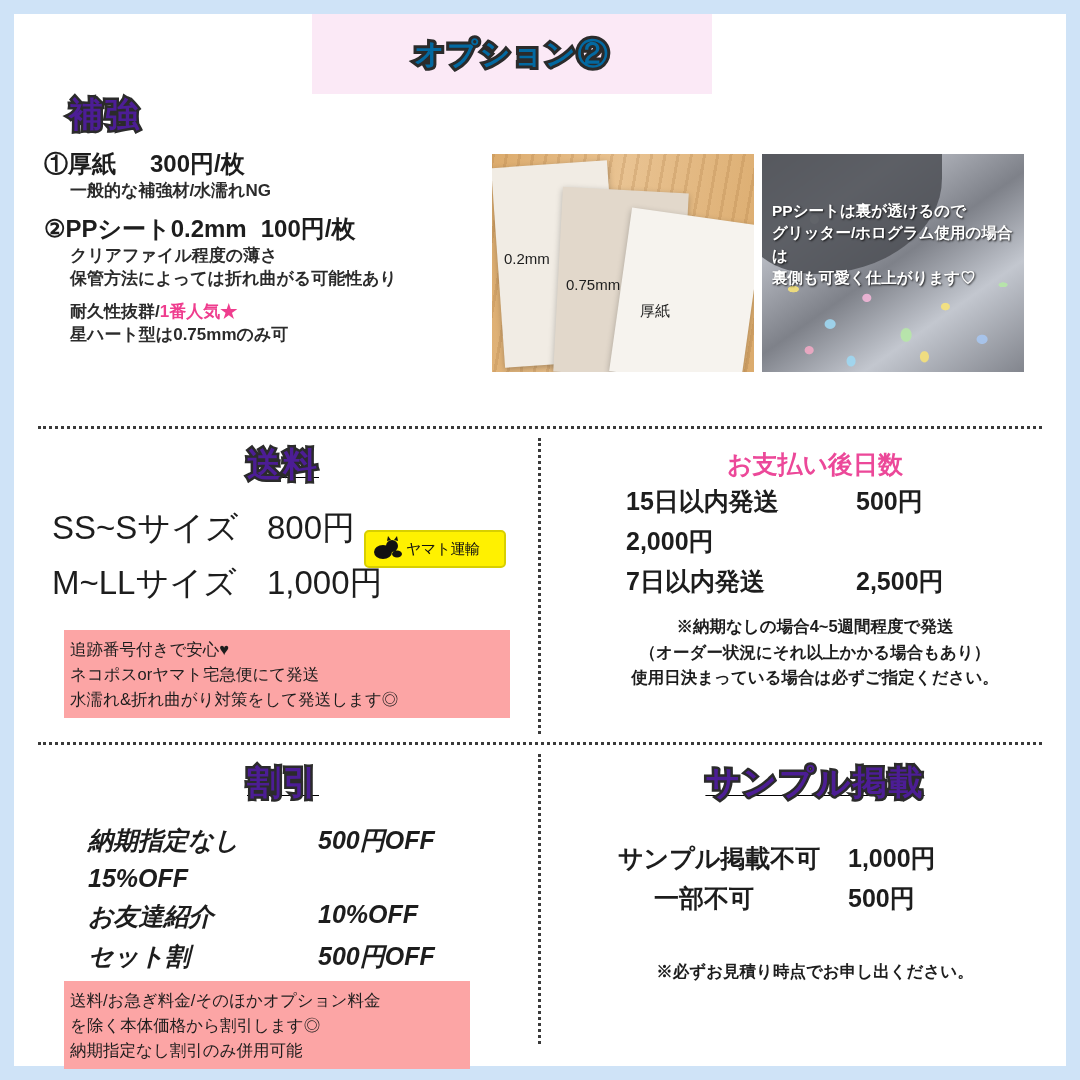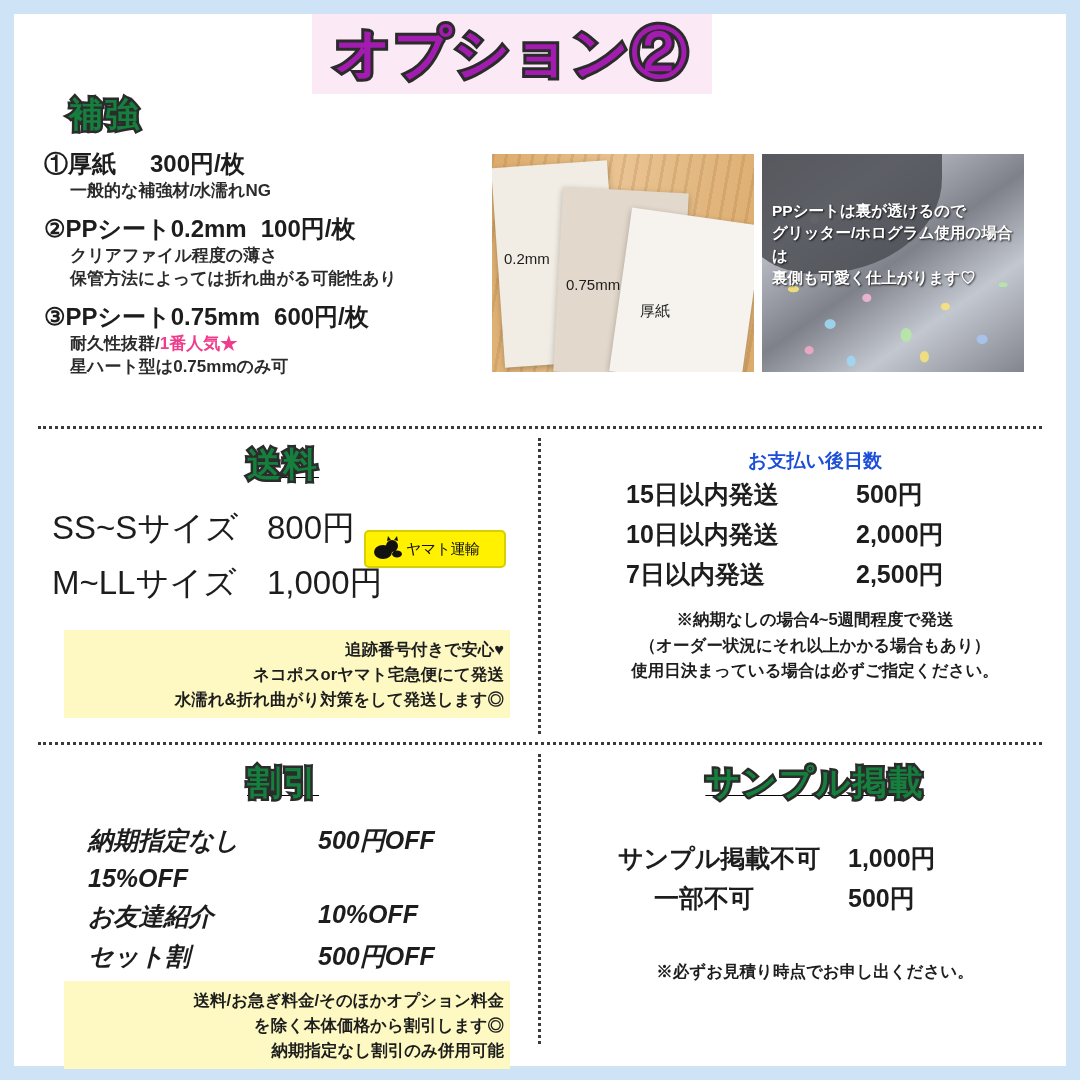--- a/index.html
+++ b/index.html
@@ -34,34 +34,34 @@
     left: 298px;
     top: 0;
     width: 400px;
     height: 80px;
     background: #fbe9f6;
     display: flex;
     align-items: center;
     justify-content: center;
   }
   .title-text {
-    font-size: 56px;
-    font-weight: bold;
-    color: #a21caf;
+    font-size: 30px;
+    font-weight: bold;
+    color: #0369a1;
     letter-spacing: 2px;
     -webkit-text-stroke: 6px #2b2b2b;
     paint-order: stroke fill;
     text-shadow: 0 0 0 #2b2b2b;
   }
 
   
   .outline-head {
     font-size: 34px;
     font-weight: bold;
-    color: #15803d;
+    color: #4c1d95;
     -webkit-text-stroke: 5px #2b2b2b;
     paint-order: stroke fill;
     letter-spacing: 2px;
   }
 
   
   .sec-reinforce {
     position: absolute;
     left: 0;
     top: 62px;
@@ -201,26 +201,26 @@
   }
 
   
   .quad { position: absolute; }
   .quad-head {
     text-align: center;
     margin-bottom: 6px;
     text-decoration: underline;
   }
   .note-box {
-    background: #fef9c3;
+    background: #fca5a5;
     font-size: 16.5px;
-    font-weight: bold;
+    font-weight: normal;
     color: #1d1d1d;
     line-height: 1.5;
-    text-align: right;
+    text-align: left;
     padding: 7px 6px;
     box-sizing: border-box;
   }
   .note-plain {
     font-size: 16.5px;
     font-weight: bold;
     color: #1d1d1d;
     line-height: 1.55;
     text-align: center;
   }
@@ -265,23 +265,23 @@
   .tbl {
     font-size: 25px;
     font-weight: bold;
     color: #1d1d1d;
   }
   .tbl .row { display: flex; margin-bottom: 7px; }
   .tbl .c1 { width: 230px; }
   .tbl .c2 { text-align: left; }
   .center-sub {
     text-align: center;
-    font-size: 19px;
-    font-weight: bold;
-    color: #1d4ed8;
+    font-size: 25px;
+    font-weight: bold;
+    color: #ec4899;
     margin-bottom: 4px;
   }
 </style>
 </head>
 <body>
 
 <div class="page">
   <div class="sheet">
 
     <div class="title-banner">
@@ -302,23 +302,20 @@
 
         <div class="r-item" style="margin-top:10px;">
           <div class="r-main">
             <span>②</span><span>PPシート0.2mm</span><span class="gap-s"></span><span>100円/枚</span>
           </div>
           <div class="r-sub">クリアファイル程度の薄さ</div>
           <div class="r-sub">保管方法によっては折れ曲がる可能性あり</div>
         </div>
 
         <div class="r-item" style="margin-top:10px;">
-          <div class="r-main">
-            <span>③</span><span>PPシート0.75mm</span><span class="gap-s"></span><span>600円/枚</span>
-          </div>
           <div class="r-sub"><span>耐久性抜群/</span><span class="pink">1番人気★</span></div>
           <div class="r-sub">星ハート型は0.75mmのみ可</div>
         </div>
 
       </div>
 
       <div class="photo-row">
         <div class="photo wood">
           <div class="sheet-paper sheet-a"></div>
           <div class="sheet-paper sheet-b"></div>
@@ -377,21 +374,20 @@
     </div>
 
     <div class="quad" style="left:548px; top:428px; width:506px;">
       <div class="center-sub" style="margin-top:6px;">お支払い後日数</div>
       <div class="tbl" style="padding-left:64px;">
         <div class="row">
           <span class="c1">15日以内発送</span>
           <span class="c2">500円</span>
         </div>
         <div class="row">
-          <span class="c1">10日以内発送</span>
           <span class="c2">2,000円</span>
         </div>
         <div class="row">
           <span class="c1">7日以内発送</span>
           <span class="c2">2,500円</span>
         </div>
       </div>
       <div class="note-plain" style="white-space:pre-line; margin-top:16px;">※納期なしの場合4~5週間程度で発送
 （オーダー状況にそれ以上かかる場合もあり）
 使用日決まっている場合は必ずご指定ください。</div>
@@ -411,21 +407,21 @@
         </div>
         <div class="row">
           <span class="c1">お友達紹介</span>
           <span class="c2">10%OFF</span>
         </div>
         <div class="row">
           <span class="c1">セット割</span>
           <span class="c2">500円OFF</span>
         </div>
       </div>
-      <div class="note-box" style="white-space:pre-line; margin-top:8px; width:446px; margin-left:26px;">送料/お急ぎ料金/そのほかオプション料金
+      <div class="note-box" style="white-space:pre-line; margin-top:8px; width:406px; margin-left:26px;">送料/お急ぎ料金/そのほかオプション料金
 を除く本体価格から割引します◎
 納期指定なし割引のみ併用可能</div>
     </div>
 
     <div class="quad" style="left:548px; top:746px; width:506px;">
       <div class="quad-head">
         <span class="outline-head">サンプル掲載</span>
       </div>
       <div class="tbl" style="padding-left:56px; margin-top:36px;">
         <div class="row">

